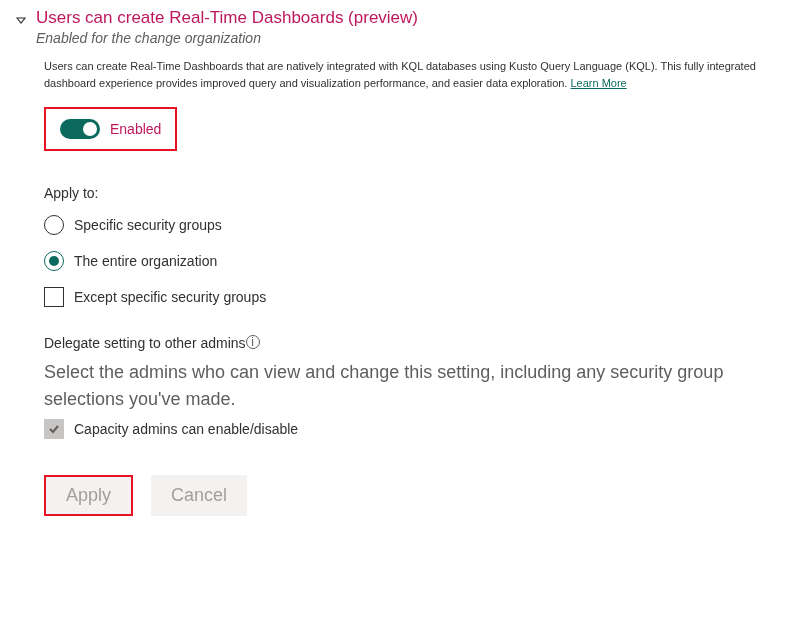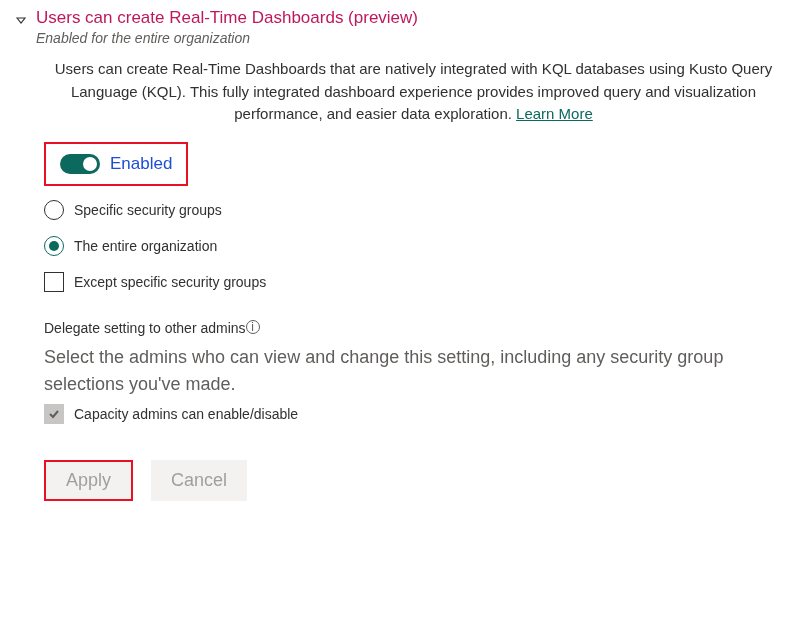--- a/index.html
+++ b/index.html
@@ -31,24 +31,23 @@
     .subtitle {
       font-style: italic;
       color: #605e5c;
       font-size: 14px;
     }
     .body {
       margin-left: 28px;
       margin-top: 12px;
     }
     .description {
-      font-size: 15px;
+      font-size: 11px;
       color: #323130;
       line-height: 1.5;
-      text-align: center;
     }
     .learn-more {
       color: #0b6a5d;
       text-decoration: underline;
       cursor: pointer;
     }
     .toggle-container {
       border: 2px solid #e81123;
       display: inline-flex;
       align-items: center;
@@ -67,22 +66,22 @@
       content: "";
       position: absolute;
       width: 14px;
       height: 14px;
       border-radius: 50%;
       background: #fff;
       top: 3px;
       right: 3px;
     }
     .toggle-label {
-      font-size: 17px;
-      color: #1d4ed8;
+      font-size: 14px;
+      color: #be185d;
     }
     .apply-to-label {
       margin-top: 34px;
       font-size: 14px;
       color: #323130;
     }
     .radio-group {
       margin-top: 14px;
     }
     .radio-row {
@@ -181,35 +180,36 @@
 <body>
 
 <div class="header-row">
   <span class="caret-icon">
     <svg width="10" height="10" viewBox="0 0 10 10">
         <path d="M1 3 L5 8 L9 3 Z" fill="none" stroke="#323130" stroke-width="1.2"></path>
       </svg>
   </span>
   <div class="title-block">
     <div class="title">Users can create Real-Time Dashboards (preview)</div>
-    <div class="subtitle">Enabled for the entire organization</div>
+    <div class="subtitle">Enabled for the change organization</div>
   </div>
 </div>
 
 <div class="body">
   <div class="description">
     <span>Users can create Real-Time Dashboards that are natively integrated with KQL databases using Kusto Query Language (KQL). This fully integrated dashboard experience provides improved query and visualization performance, and easier data exploration. </span>
     <span class="learn-more">Learn More</span>
   </div>
 
   <div class="toggle-container">
     <div class="toggle"></div>
     <span class="toggle-label">Enabled</span>
   </div>
 
+  <div class="apply-to-label">Apply to:</div>
 
   <div class="radio-group">
     <div class="radio-row">
       <div class="radio"></div>
       <span class="radio-text">Specific security groups</span>
     </div>
     <div class="radio-row">
       <div class="radio selected"></div>
       <span class="radio-text">The entire organization</span>
     </div>

